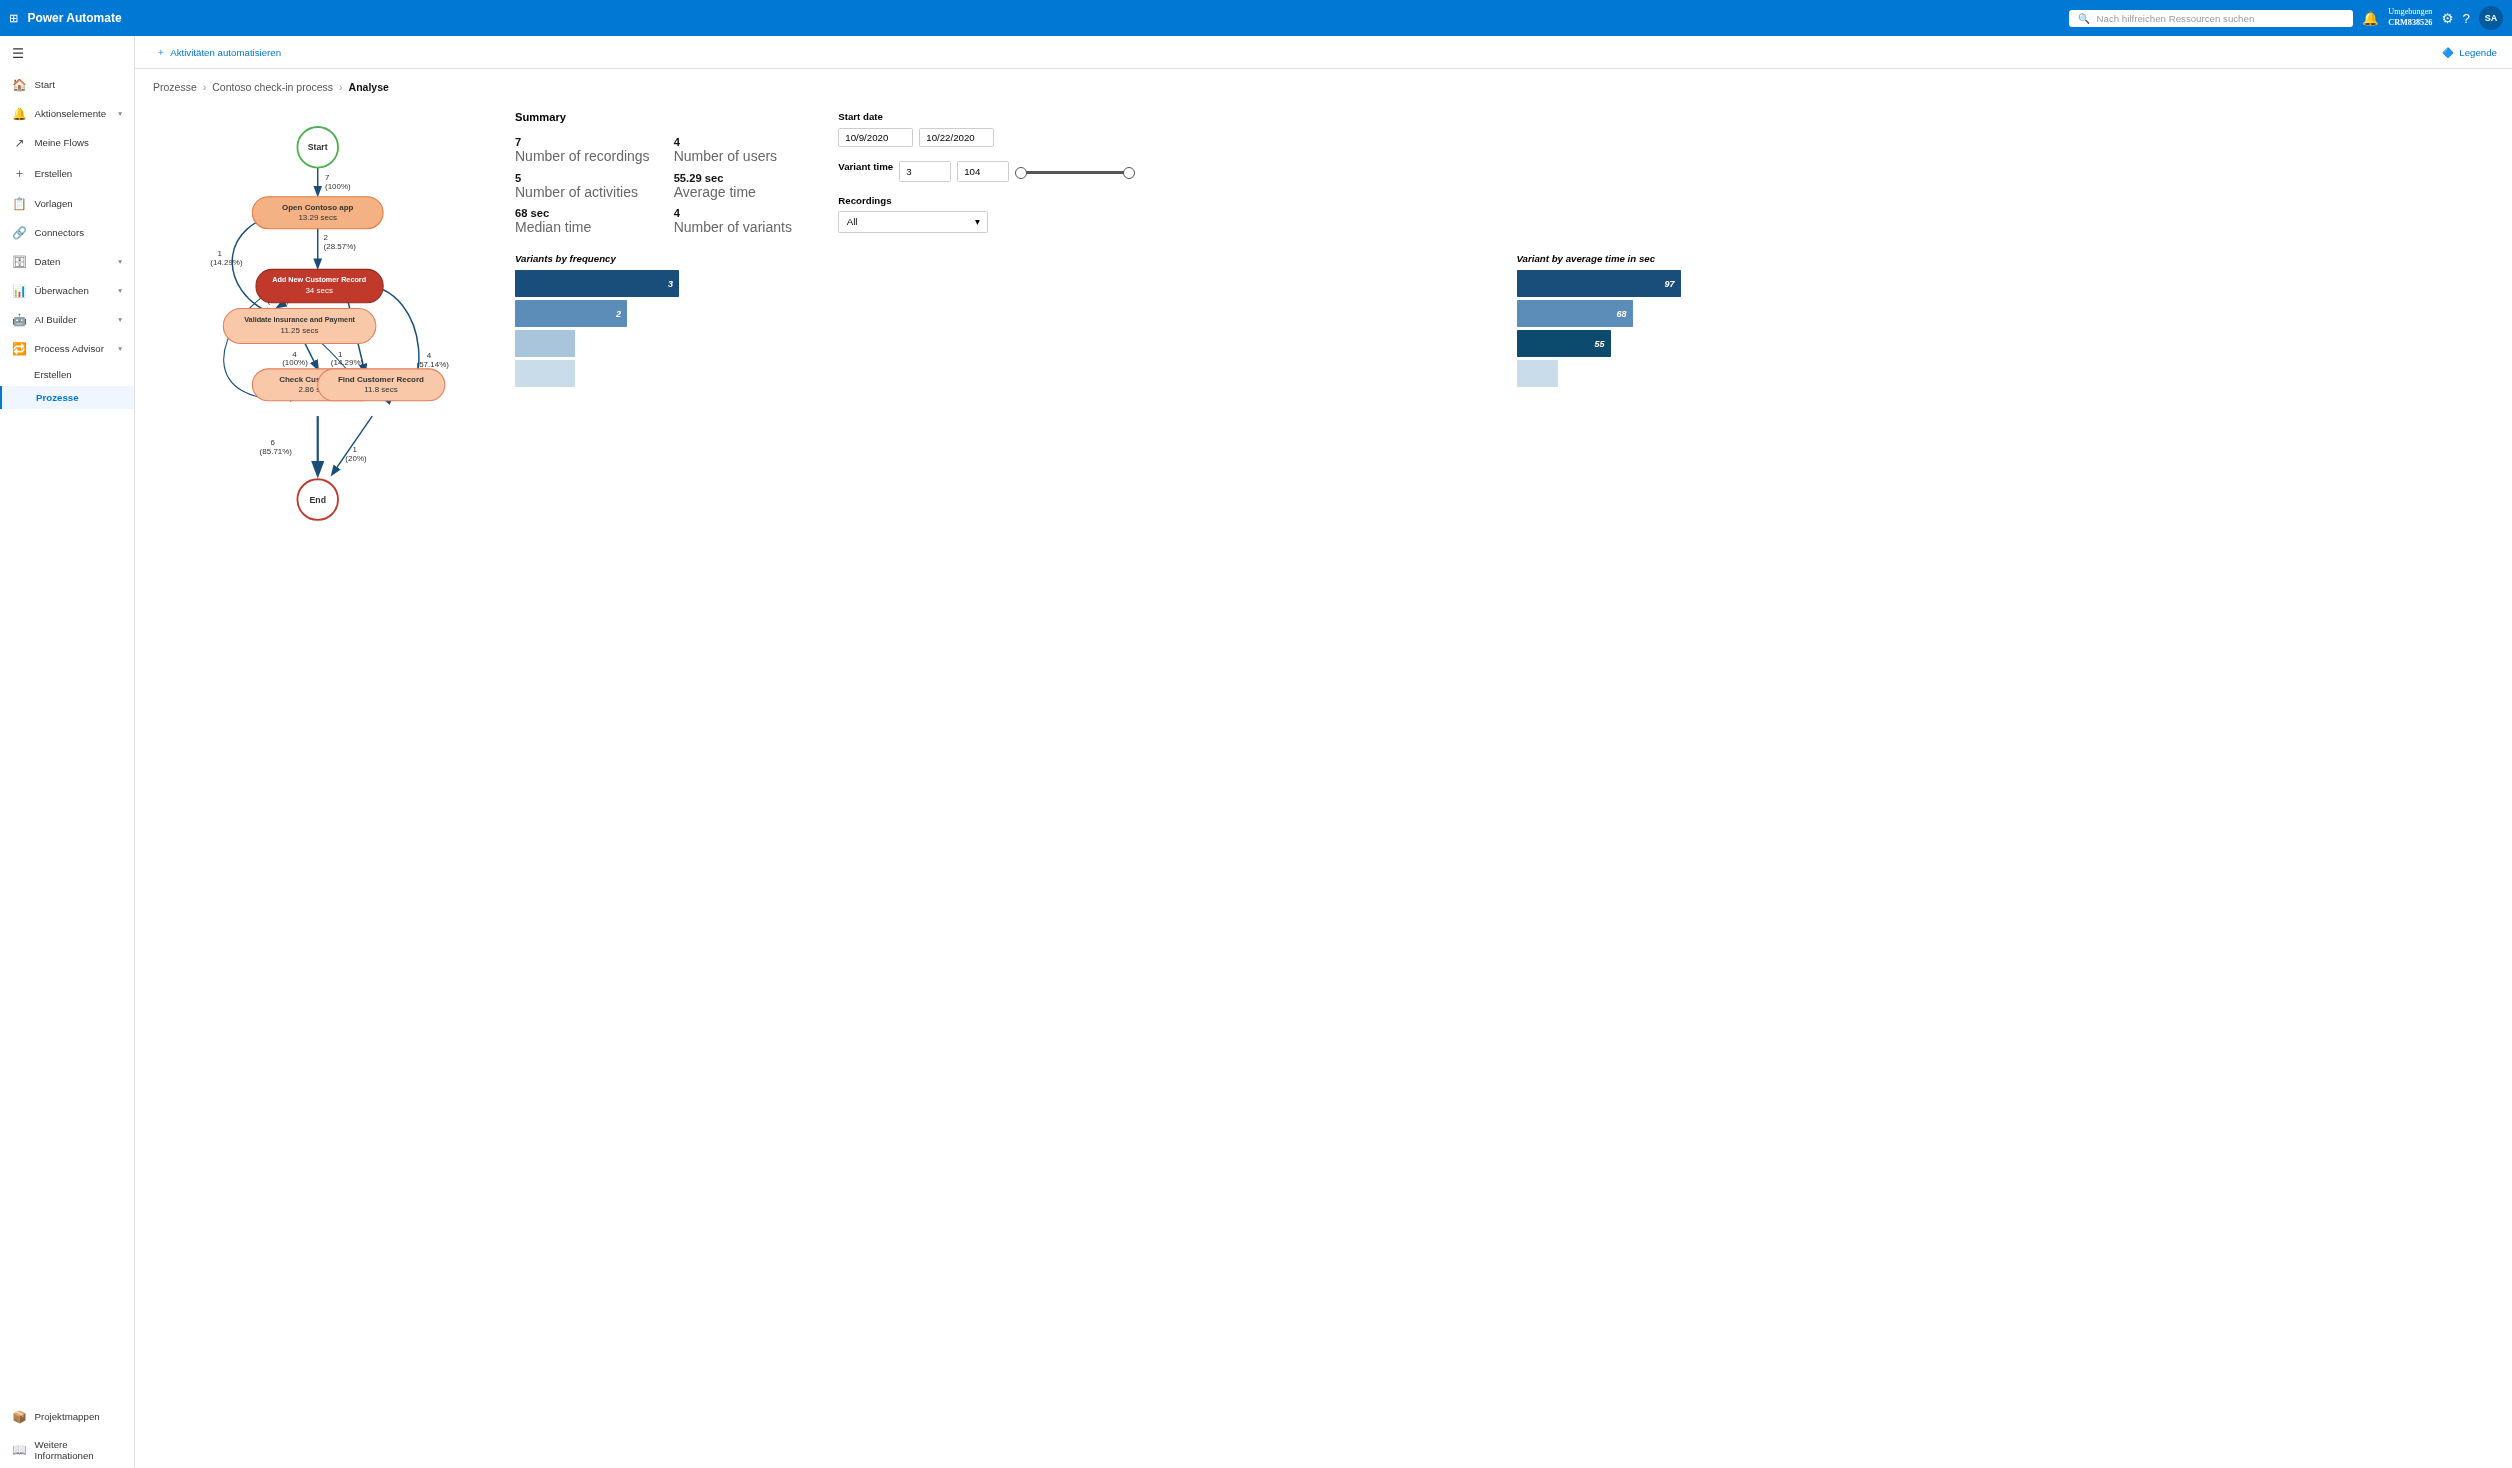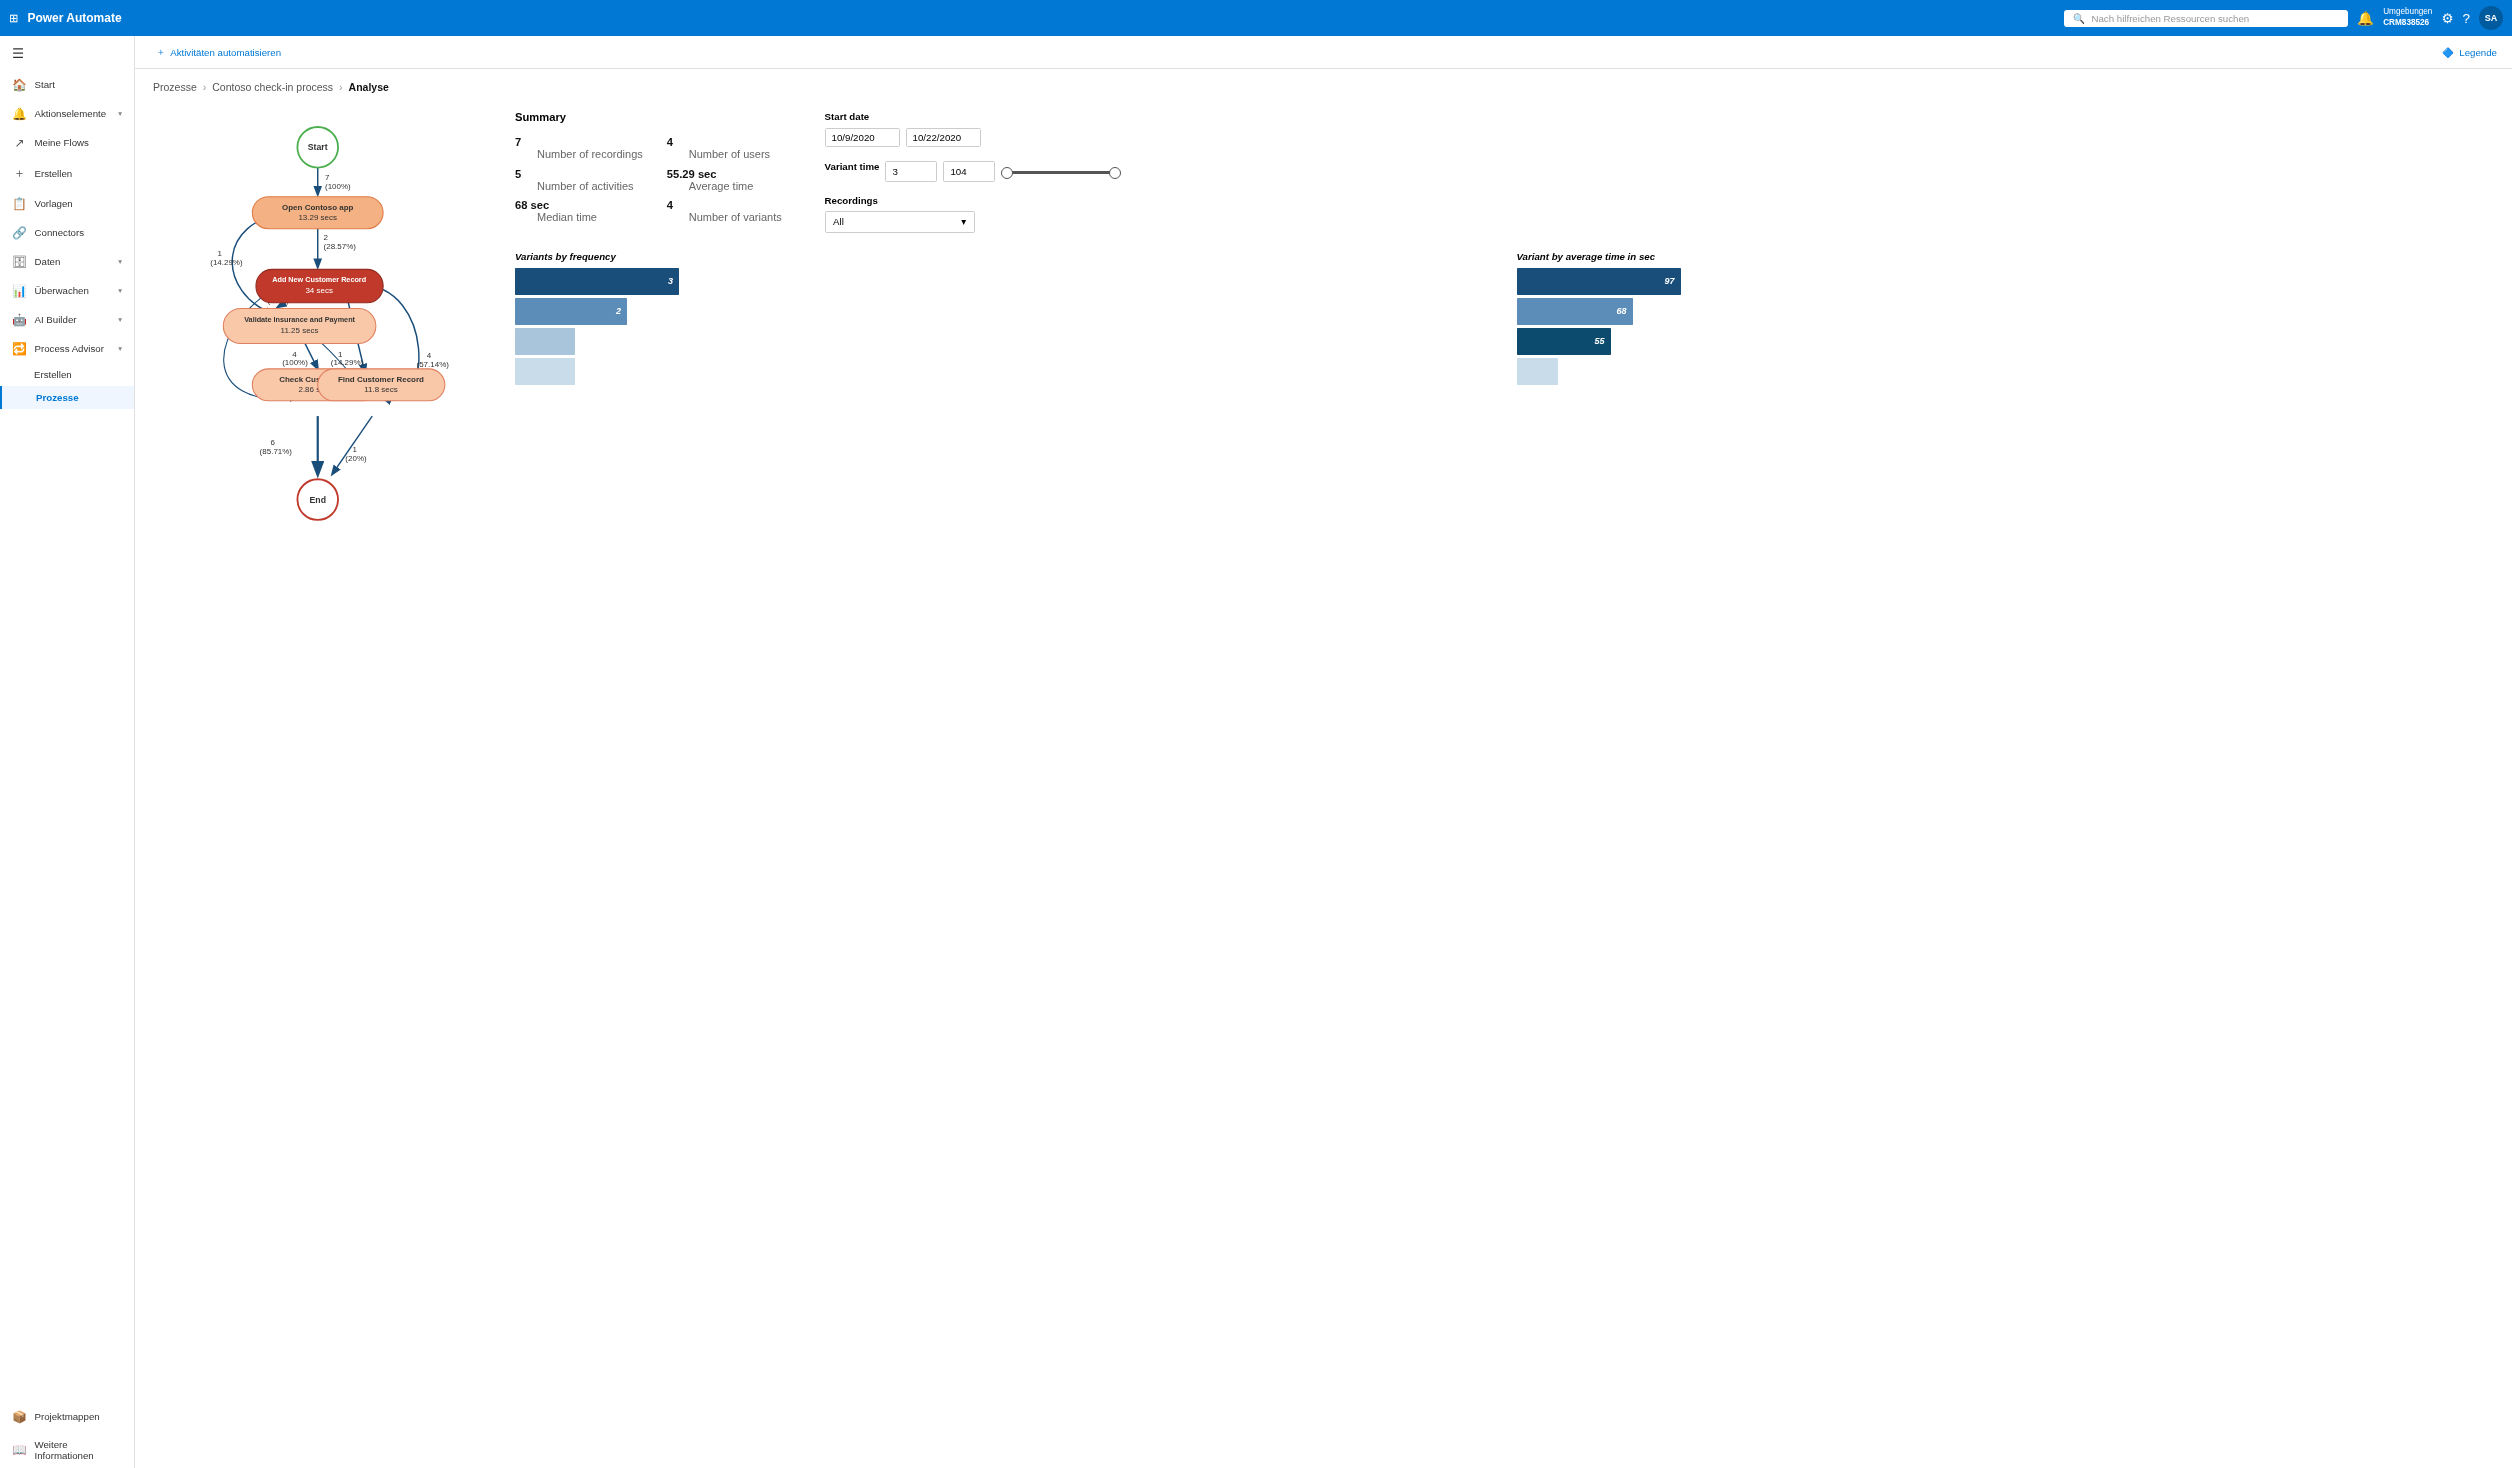--- a/index.html
+++ b/index.html
@@ -23,21 +23,21 @@
       border-radius: 3px;
       display: flex;
       align-items: center;
       padding: 3px 9px;
       gap: 6px;
       width: 284px;
       color: #666;
       font-size: 9.7px;
     }
     .top-nav .nav-right { display: flex; align-items: center; gap: 9px; }
-    .top-nav .env-badge { font-size: 8.2px; text-align: left; line-height: 1.3; }
+    .top-nav .env-badge { font-size: 8.2px; text-align: center; line-height: 1.3; font-family: Liberation Serif, serif; }
     .top-nav .avatar { background: #005a9e; border-radius: 50%; width: 24px; height: 24px; display: flex; align-items: center; justify-content: center; font-size: 9px; font-weight: 600; }
 
     
     .layout { display: flex; flex: 1; overflow: hidden; }
 
     
     .sidebar {
       width: 135px;
       background: white;
       border-right: 0.7px solid #e0e0e0;
@@ -159,21 +159,21 @@
     .chart-section { flex: 1; }
     .chart-title { font-size: 9.7px; font-weight: 600; margin-bottom: 6px; }
     .bar-chart { display: flex; flex-direction: column; gap: 3px; }
     .bar-row { display: flex; align-items: center; gap: 3px; }
     .bar { height: 27px; border-radius: 0.7px; display: flex; align-items: center; padding-right: 6px; justify-content: flex-end; color: white; font-size: 9px; font-weight: 600; min-width: 15px; }
 
     
     .summary-grid { display: grid; grid-template-columns: 1fr 1fr; gap: 7.5px 24px; }
     .summary-item { display: flex; flex-direction: column; }
     .summary-num { font-size: 11.2px; font-weight: 700; color: #111; }
-    .summary-desc { font-size: 11px; color: #666; margin-left: 22px; }
+    .summary-desc { font-size: 14px; color: #666; }
 
     
     .icon-unicode { font-size: 11.2px; }
   </style>
 </head>
 <body>
 
 <div class="top-nav">
   <span class="icon-unicode">⊞</span>
   <span class="app-title">Power Automate</span>

